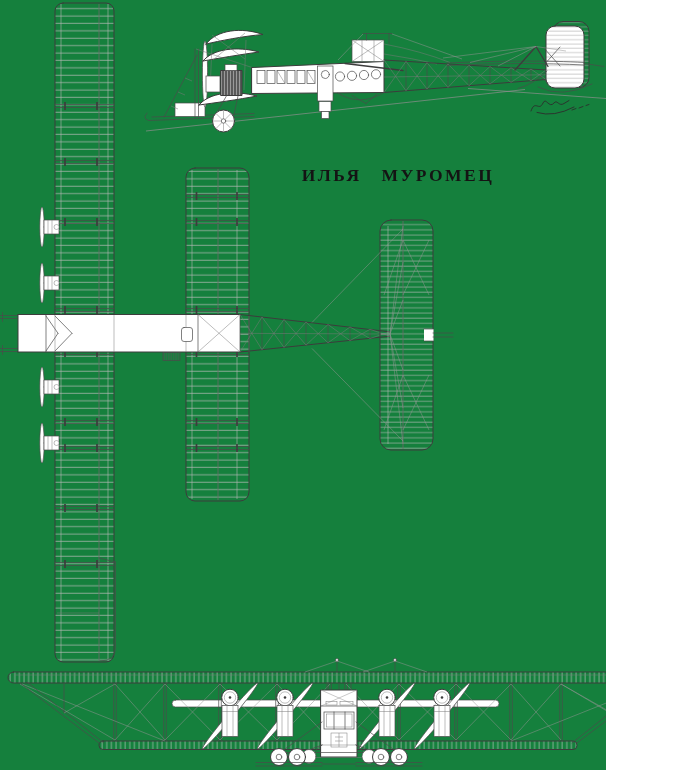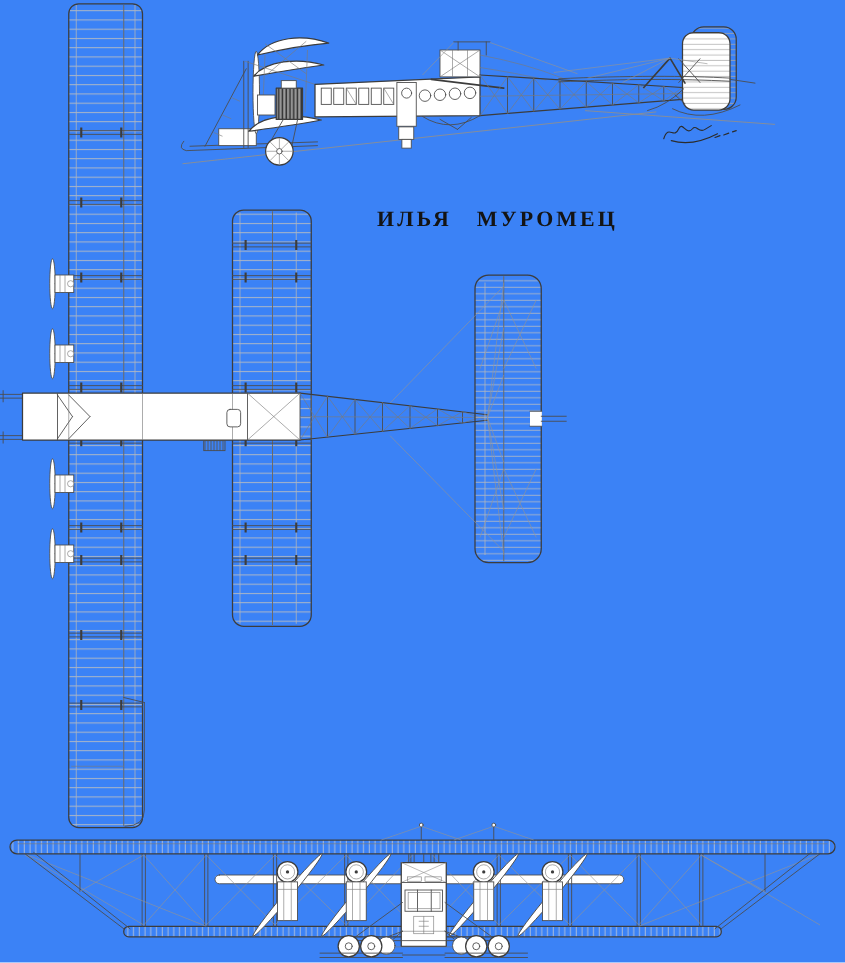--- a/index.html
+++ b/index.html
@@ -1,16 +1,16 @@
 <!DOCTYPE html>
 <html><head>
 <meta charset="utf-8">
 <style>
   html,body{margin:0;padding:0;background:#ffffff;}
-  #sheet{position:relative;width:676px;height:770px;background:#3b82f6;overflow:hidden;}
+  #sheet{position:relative;width:606px;height:770px;background:#15803d;overflow:hidden;}
   svg{display:block;width:676px;height:770px;}
   .s1{stroke:#3c3c3c;stroke-width:1;fill:none;stroke-linejoin:round;stroke-linecap:round}
   .s12{stroke:#3c3c3c;stroke-width:1.3;fill:none;stroke-linecap:round}
   .s07{stroke:#4b4b4b;stroke-width:.7;fill:none;stroke-linecap:round}
   .s05{stroke:#7a7a7a;stroke-width:.5;fill:none}
   .wire{stroke:#949494;stroke-width:.5;fill:none}
   .gnd{stroke:#8f8f8f;stroke-width:.7;fill:none}
   .tick{stroke:#3c3c3c;stroke-width:1.7;fill:none}
   .spar{stroke:#6a6a6a;stroke-width:.8;fill:none}
   .sparl{stroke:#b5b5b5;stroke-width:.6;fill:none}

